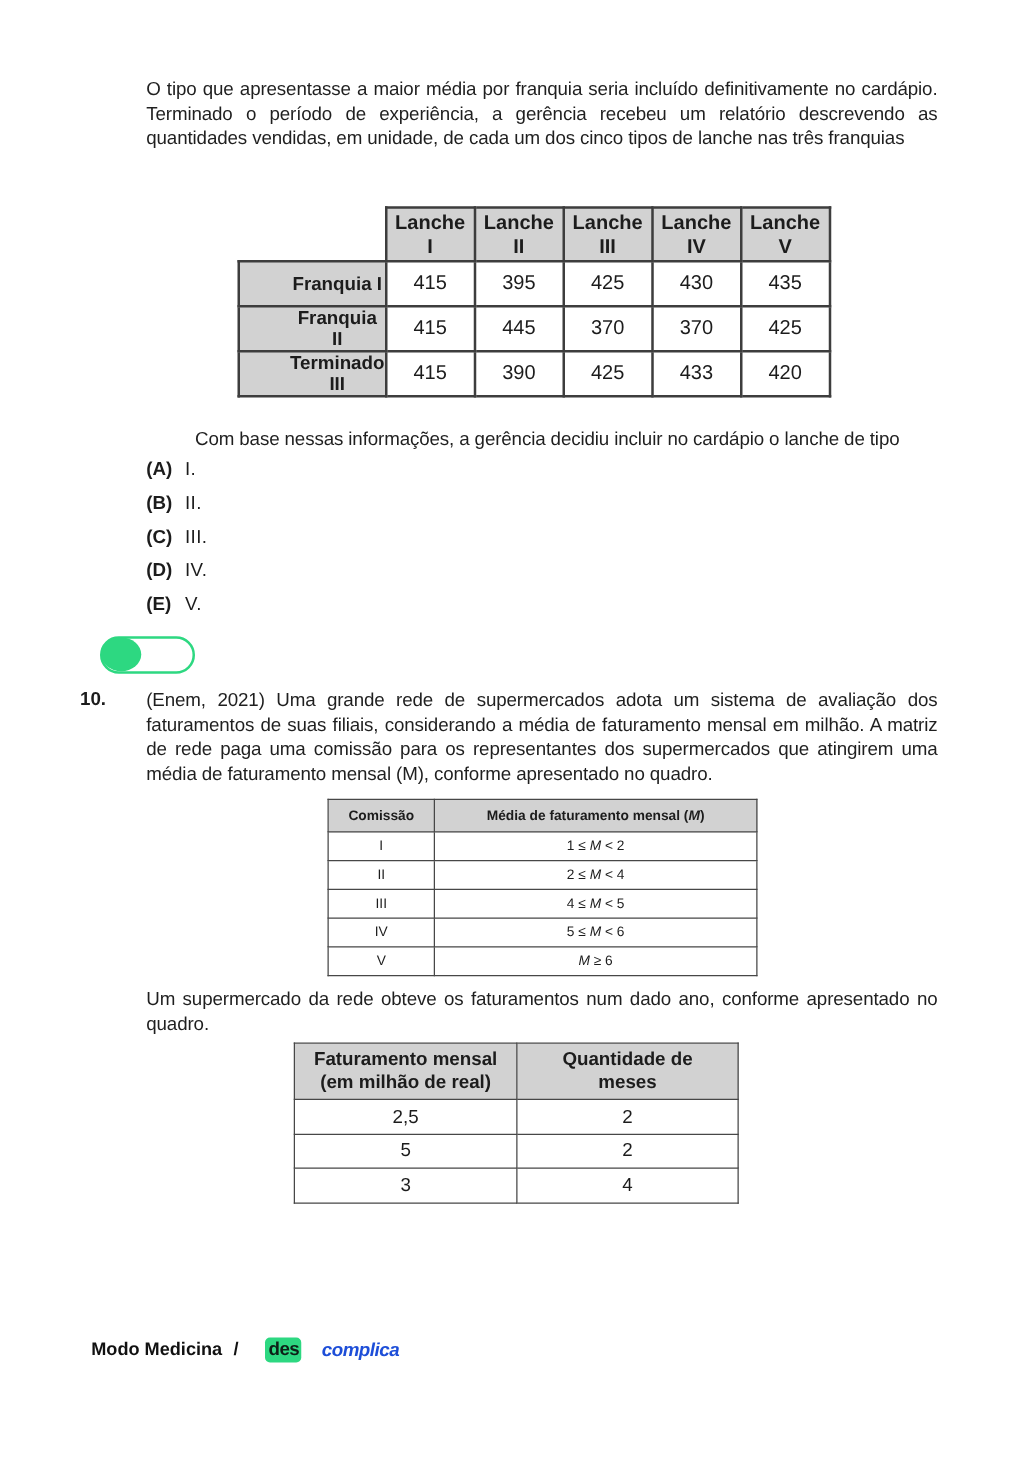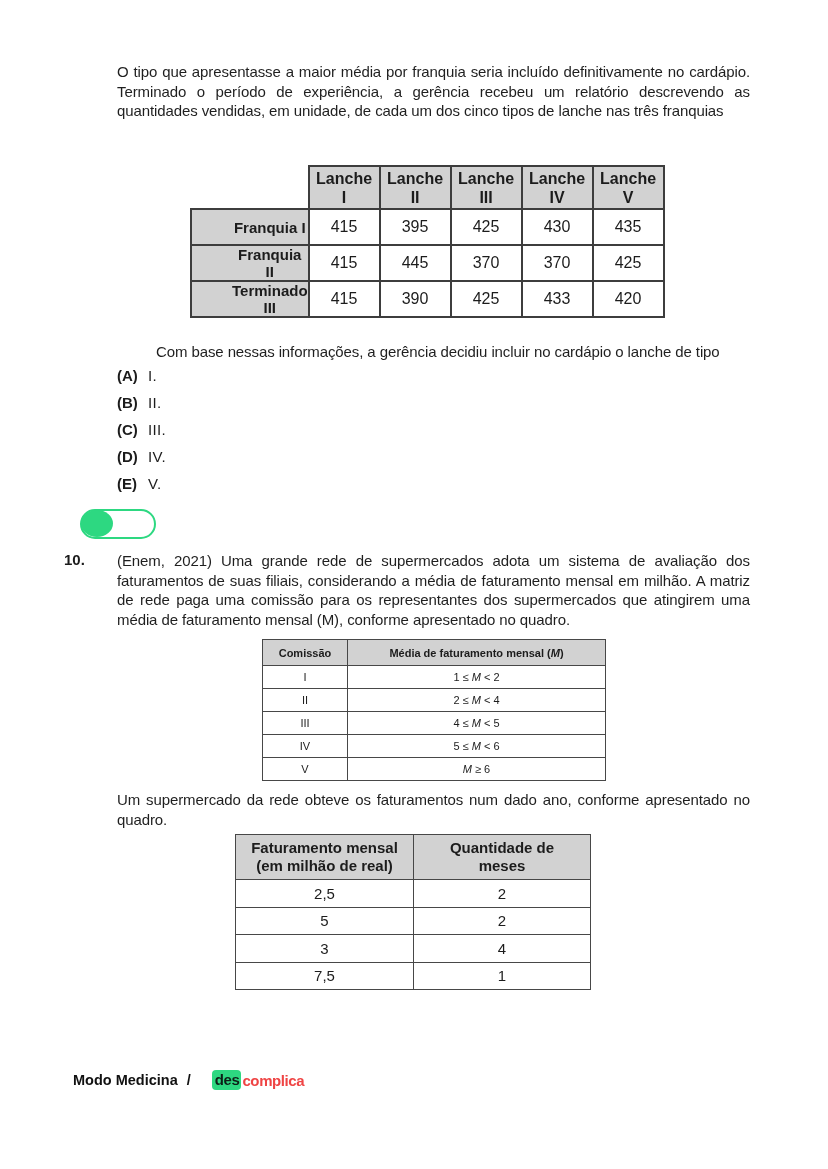--- a/index.html
+++ b/index.html
@@ -100,21 +100,21 @@
     color: #111;
   }
   .footer .sep { margin: 0 10px 0 9px; }
   .footer .logo { display: inline-flex; align-items: center; margin-left: 11px; letter-spacing: -0.4px; font-size: 15px; }
   .footer .logo .des {
     background: var(--green);
     color: #0d1f17;
     border-radius: 4px;
     padding: 1px 2px 2px 3px;
   }
-  .footer .logo .comp { color: #ef4444; padding-left: 1px; }
+  .footer .logo .comp { color: #1d4ed8; padding-left: 16px; font-style: italic; }
 </style>
 </head>
 <body>
 
 <div class="page">
 
   <p class="para p1">O tipo que apresentasse a maior média por franquia seria incluído definitivamente no cardápio. Terminado o período de experiência, a gerência recebeu um relatório descrevendo as quantidades vendidas, em unidade, de cada um dos cinco tipos de lanche nas três franquias</p>
 
   <table class="t1">
     <colgroup>
@@ -248,24 +248,20 @@
           <td>2,5</td>
           <td>2</td>
         </tr>
         <tr>
           <td>5</td>
           <td>2</td>
         </tr>
         <tr>
           <td>3</td>
           <td>4</td>
-        </tr>
-        <tr>
-          <td>7,5</td>
-          <td>1</td>
         </tr>
       </tbody>
   </table>
 
   <div class="footer">
     <span>Modo Medicina</span>
     <span class="sep">/</span>
     <span class="logo">
         <span class="des">des</span>
         <span class="comp">complica</span>

